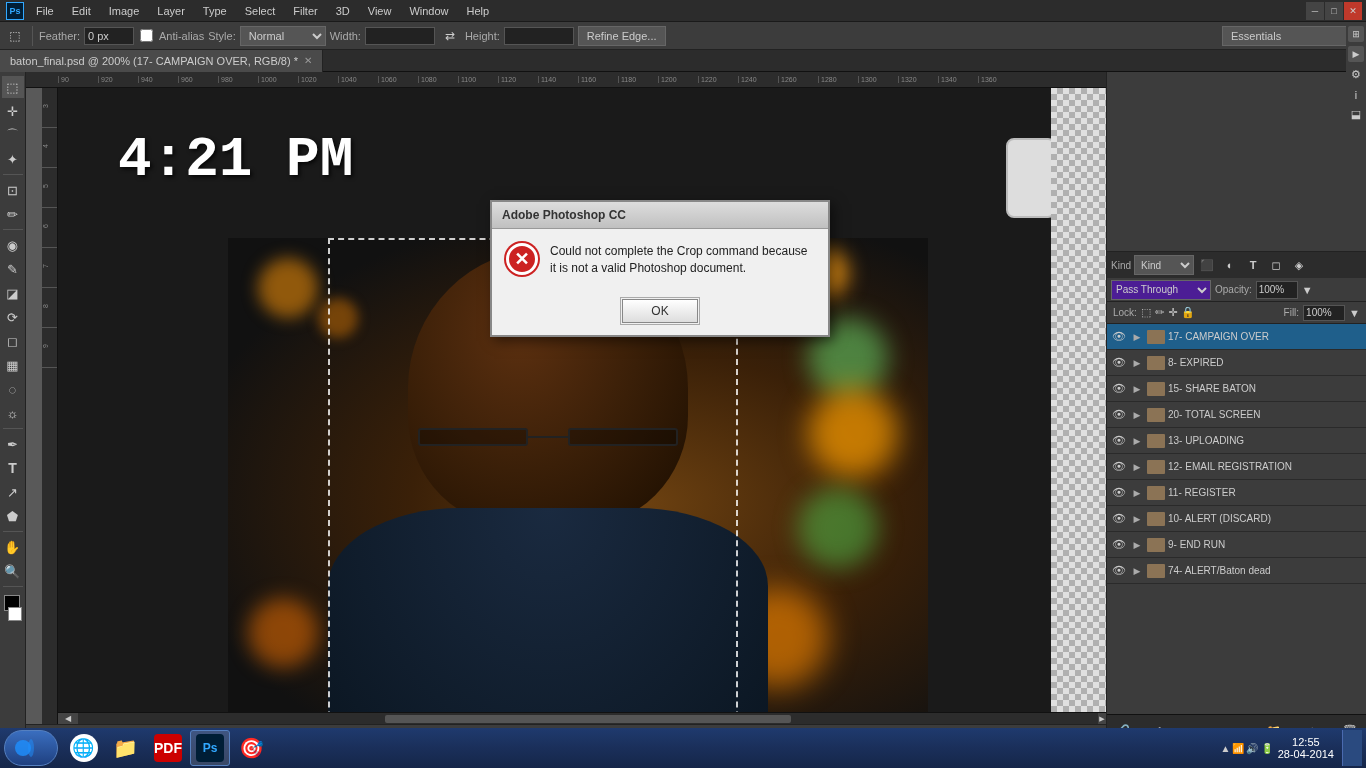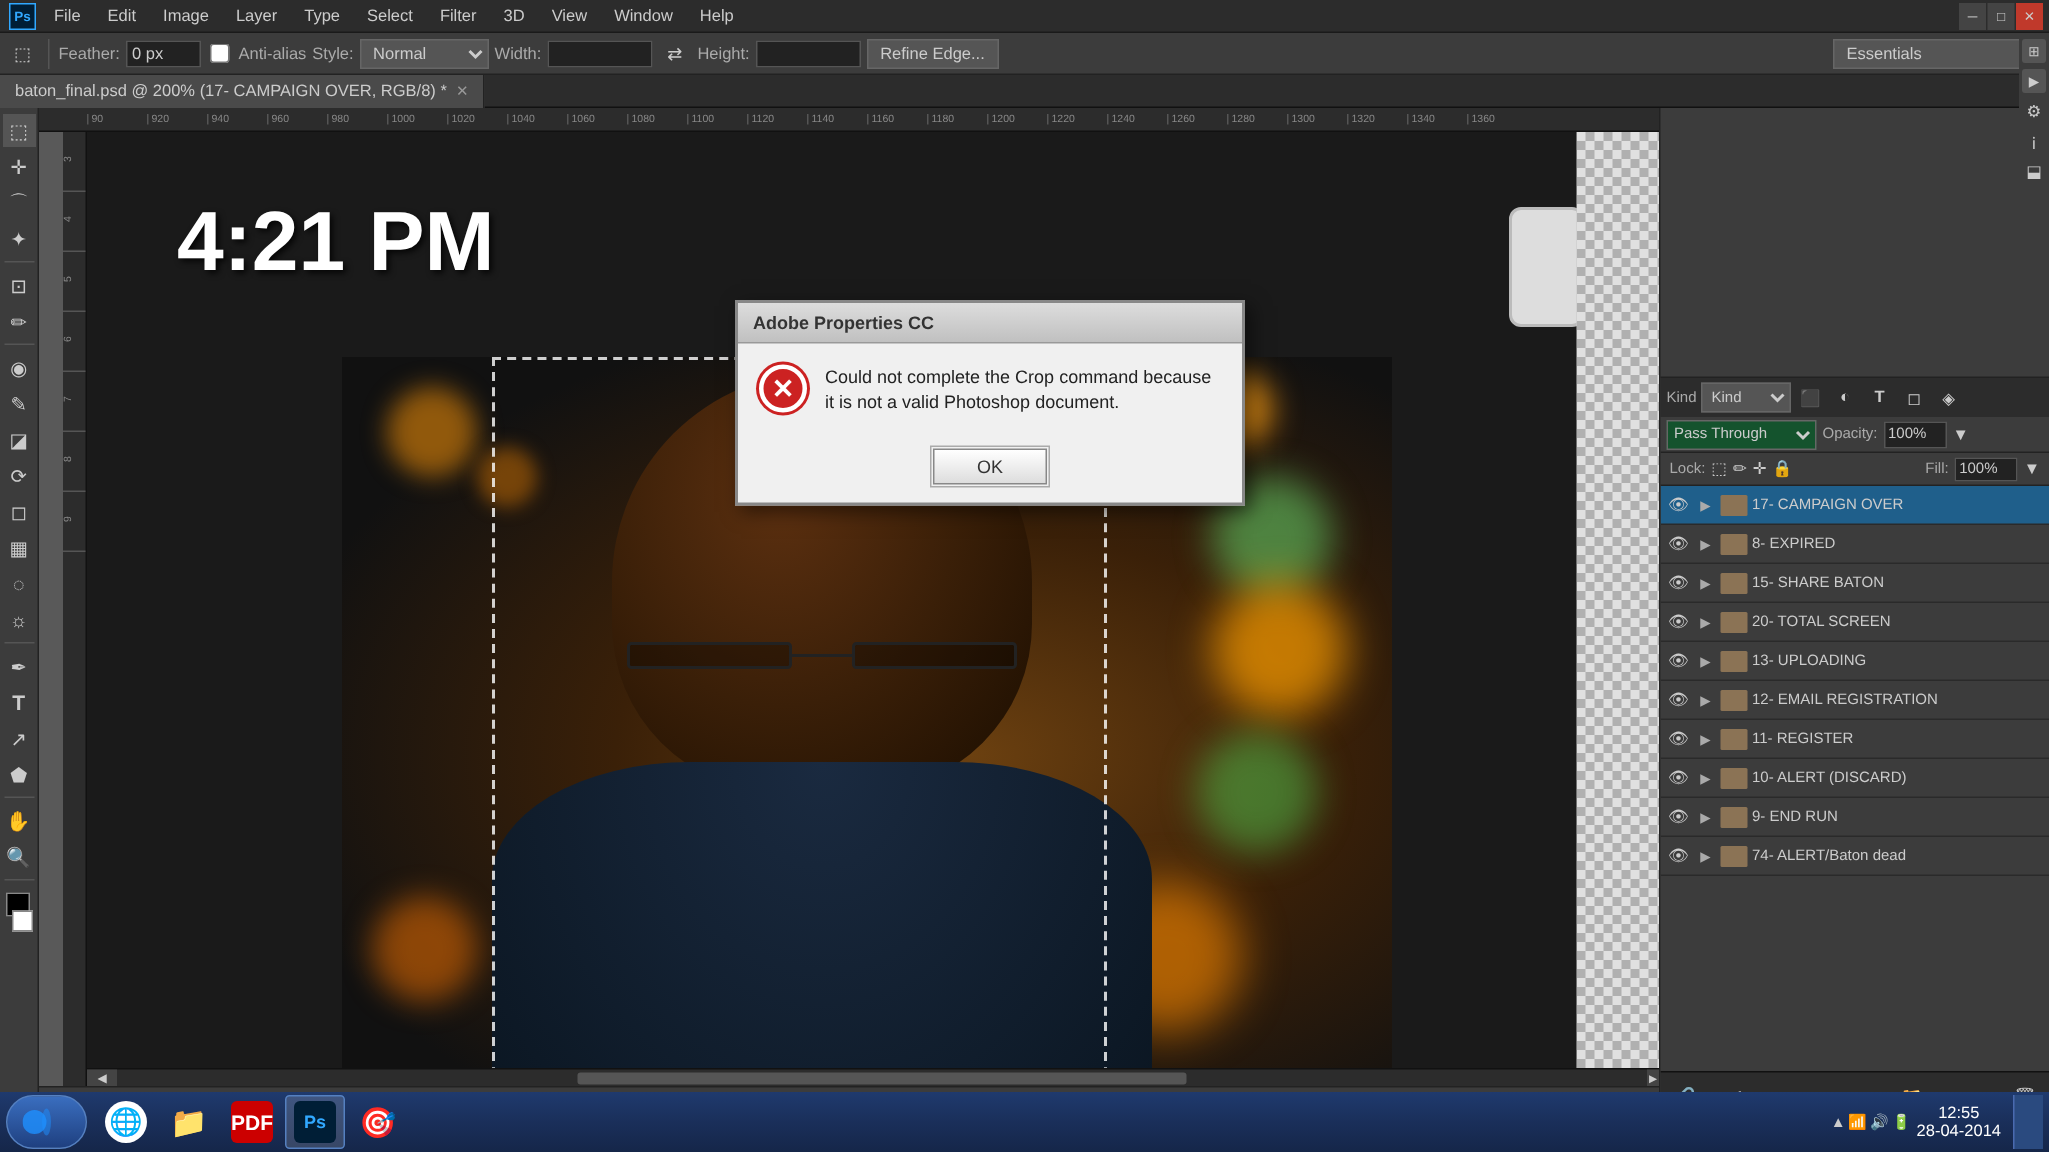--- a/index.html
+++ b/index.html
@@ -51,21 +51,21 @@
     
     #right-panels { width: 260px; background: #3c3c3c; border-left: 1px solid #222; display: flex; flex-direction: column; }
     #properties-panel { height: 180px; border-bottom: 1px solid #222; }
     .panel-header { background: #2c2c2c; height: 22px; display: flex; align-items: center; padding: 0 8px; font-size: 11px; color: #ccc; border-bottom: 1px solid #111; }
     .panel-content { padding: 8px; font-size: 11px; color: #999; }
     #layers-panel { flex: 1; display: flex; flex-direction: column; overflow: hidden; }
     .layers-toolbar { background: #2c2c2c; height: 26px; display: flex; align-items: center; padding: 0 4px; gap: 3px; }
     .layers-kind-select { background: #555; border: 1px solid #666; color: #ccc; height: 20px; font-size: 10px; padding: 0 2px; }
     .layers-icon-btn { width: 20px; height: 20px; background: transparent; border: none; color: #ccc; cursor: pointer; font-size: 11px; display: flex; align-items: center; justify-content: center; }
     .blend-bar { background: #3c3c3c; height: 24px; display: flex; align-items: center; padding: 0 4px; gap: 4px; border-bottom: 1px solid #222; }
-    .blend-select { background: #14532d; border: 1px solid #666; color: #ccc; height: 20px; font-size: 10px; width: 100px; }
+    .blend-select { background: #4c1d95; border: 1px solid #666; color: #ccc; height: 20px; font-size: 10px; width: 100px; }
     .opacity-label { color: #aaa; font-size: 10px; }
     .opacity-input { background: #222; border: 1px solid #555; color: #ccc; height: 18px; width: 42px; font-size: 10px; padding: 0 2px; }
     .lock-bar { background: #3c3c3c; height: 22px; display: flex; align-items: center; padding: 0 6px; gap: 4px; border-bottom: 1px solid #222; font-size: 10px; color: #aaa; }
     .lock-icon { font-size: 11px; color: #ccc; cursor: pointer; }
     .fill-label { margin-left: auto; color: #aaa; font-size: 10px; }
     .fill-input { background: #222; border: 1px solid #555; color: #ccc; height: 16px; width: 42px; font-size: 10px; padding: 0 2px; }
     .layer-item { display: flex; align-items: center; height: 26px; padding: 0 4px; border-bottom: 1px solid #2a2a2a; cursor: pointer; gap: 3px; }
     .layer-item.active { background: #1f5f8b; }
     .layer-eye { width: 16px; height: 16px; display: flex; align-items: center; justify-content: center; font-size: 11px; color: #ccc; cursor: pointer; }
     .layer-expand { width: 14px; height: 14px; display: flex; align-items: center; justify-content: center; font-size: 9px; color: #aaa; }
@@ -235,21 +235,21 @@
           <div class="ruler-v-mark" style="writing-mode:vertical-rl;transform:rotate(180deg);font-size:7px;">7</div>
           <div class="ruler-v-mark" style="writing-mode:vertical-rl;transform:rotate(180deg);font-size:7px;">8</div>
           <div class="ruler-v-mark" style="writing-mode:vertical-rl;transform:rotate(180deg);font-size:7px;">9</div>
         </div>
       </div>
 
       <div style="position:absolute;left:16px;top:0;right:0;bottom:0;overflow:hidden;">
 
         <div style="position:absolute;top:0;left:0;right:0;bottom:0;background:#1a1a1a;"></div>
 
-        <div style="position:absolute;top:40px;left:60px;color:white;font-size:56px;font-weight:bold;font-family:Liberation Sans, sans-serif;text-shadow:2px 2px 4px rgba(0,0,0,0.8);text-align:right;">4:21 PM</div>
+        <div style="position:absolute;top:40px;left:60px;color:white;font-size:56px;font-weight:bold;font-family:Liberation Mono, monospace;text-shadow:2px 2px 4px rgba(0,0,0,0.8);text-align:right;">4:21 PM</div>
 
         <div style="position:absolute;top:50px;right:50px;width:50px;height:80px;background:#ddd;border-radius:8px;border:2px solid #bbb;"></div>
 
         <div style="position:absolute;top:150px;left:170px;width:700px;height:530px;overflow:hidden;">
 
           <div style="position:absolute;top:0;left:0;right:0;bottom:0;background:radial-gradient(ellipse at 60% 50%, #6b4010 0%, #3a2008 40%, #111 80%);"></div>
 
           <div style="position:absolute;top:20px;left:30px;width:60px;height:60px;border-radius:50%;background:rgba(200,120,10,0.7);filter:blur(8px);"></div>
           <div style="position:absolute;top:60px;left:90px;width:40px;height:40px;border-radius:50%;background:rgba(180,100,5,0.6);filter:blur(6px);"></div>
           <div style="position:absolute;top:10px;right:80px;width:50px;height:50px;border-radius:50%;background:rgba(255,160,20,0.8);filter:blur(10px);"></div>
@@ -423,21 +423,21 @@
         <div class="bottom-icon-btn">🗑</div>
       </div>
     </div>
   </div>
 
 </div>
 
 <div id="dialog-overlay">
   <div id="dialog">
     <div class="dialog-title">
-      <span>Adobe Properties CC</span>
+      <span>Adobe Photoshop CC</span>
     </div>
     <div class="dialog-body">
       <div class="error-icon">✕</div>
       <div class="dialog-text">Could not complete the Crop command because it is not a valid Photoshop document.</div>
     </div>
     <div class="dialog-footer">
       <button class="dialog-ok-btn">OK</button>
     </div>
   </div>
 </div>

